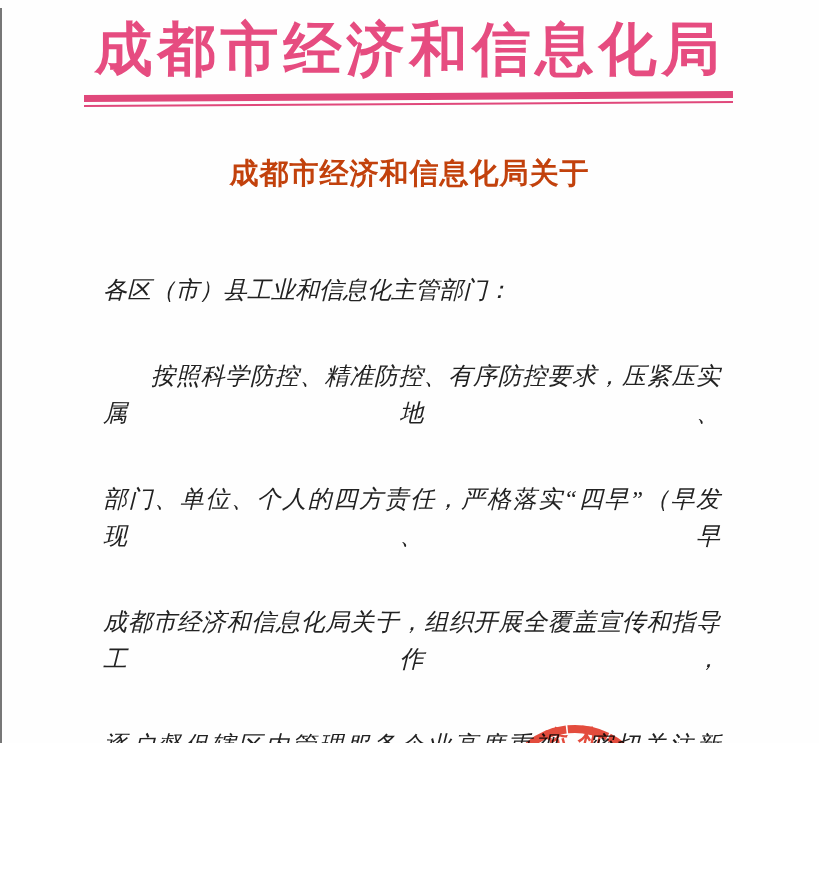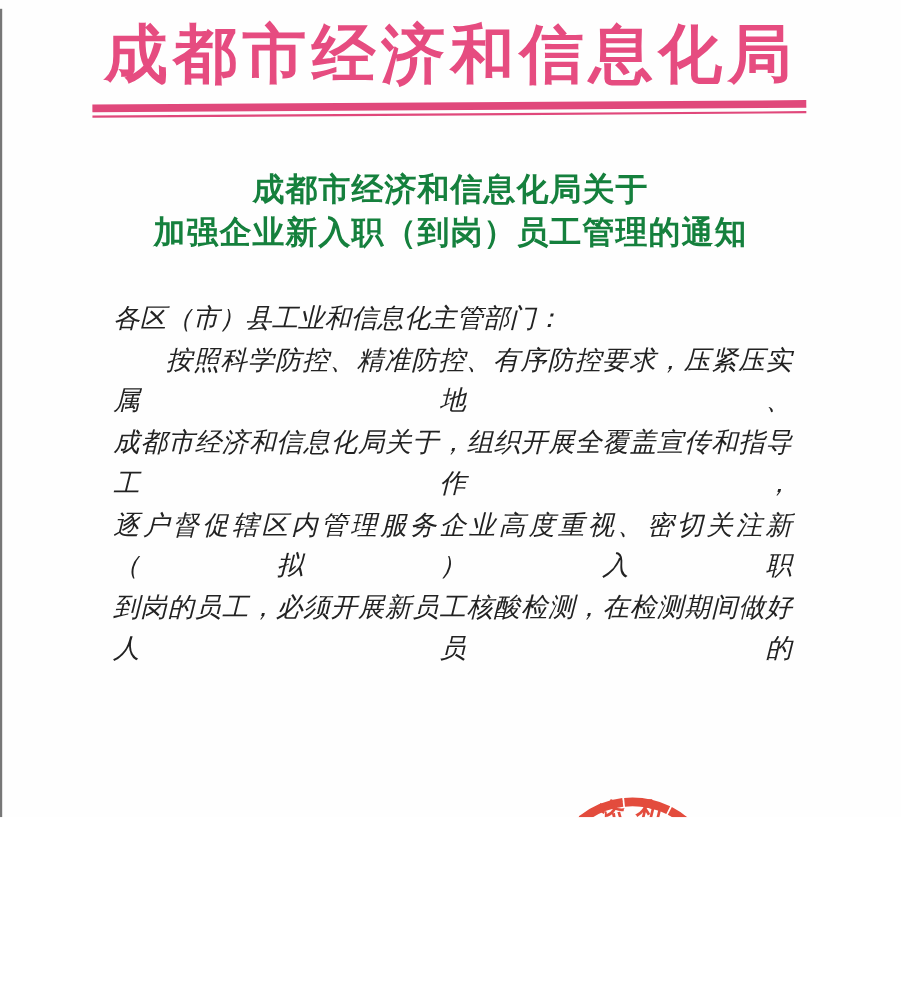--- a/index.html
+++ b/index.html
@@ -60,41 +60,42 @@
   .title {
     position: absolute;
     top: 154px;
     left: 0;
     width: 100%;
     text-align: center;
     font-weight: bold;
     font-size: 29px;
     line-height: 39px;
     letter-spacing: 1px;
-    color: #15803d;
+    color: #c2410c;
   }
   
   .body-text {
     position: absolute;
     top: 272px;
     left: 103px;
     width: 617px;
     font-size: 24px;
     line-height: 37.5px;
     color: #222;
   }
   .line {
     width: 100%;
     white-space: nowrap;
     font-style: italic;
   }
   .line.fill {
     white-space: normal;
     text-align: justify;
     text-align-last: justify;
+    margin-top: 48px;
   }
   .line.indent {
     text-indent: 2em;
   }
   
   .signature {
     position: absolute;
     top: 797px;
     left: 478px;
     font-size: 24px;
@@ -137,26 +138,26 @@
 
   <div class="letterhead">成都市经济和信息化局</div>
 
   <div class="rule">
     <div class="rule-thick"></div>
     <div class="rule-thin"></div>
   </div>
 
   <div class="title">
     <div>成都市经济和信息化局关于</div>
-    <div>加强企业新入职（到岗）员工管理的通知</div>
   </div>
 
   <div class="body-text">
     <div class="line">各区（市）县工业和信息化主管部门：</div>
     <div class="line fill indent">按照科学防控、精准防控、有序防控要求，压紧压实属地、</div>
+    <div class="line fill">部门、单位、个人的四方责任，严格落实“四早”（早发现、早</div>
     <div class="line fill">成都市经济和信息化局关于，组织开展全覆盖宣传和指导工作，</div>
     <div class="line fill">逐户督促辖区内管理服务企业高度重视、密切关注新（拟）入职</div>
     <div class="line fill">到岗的员工，必须开展新员工核酸检测，在检测期间做好人员的</div>
 
   </div>
 
   <div class="signature">成都市经济和信息化局</div>
 
   <div class="sig-date">2021 年 8 月 9 日</div>
 

